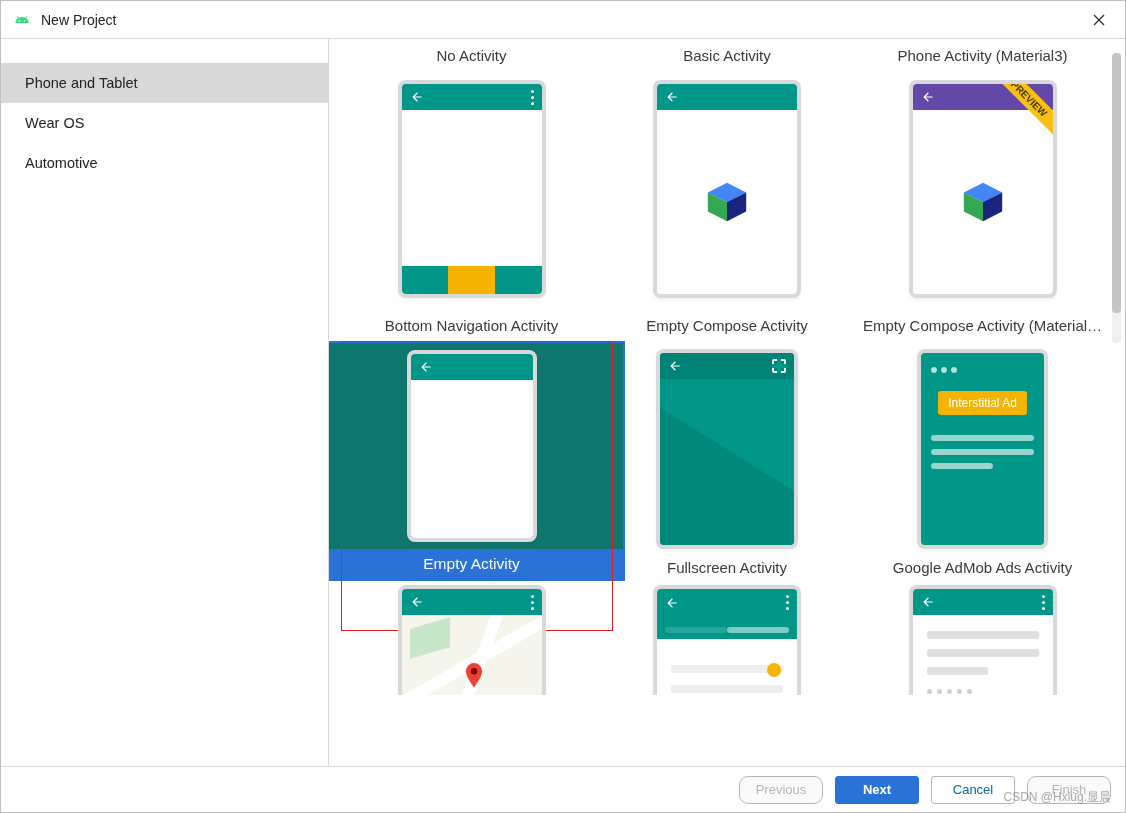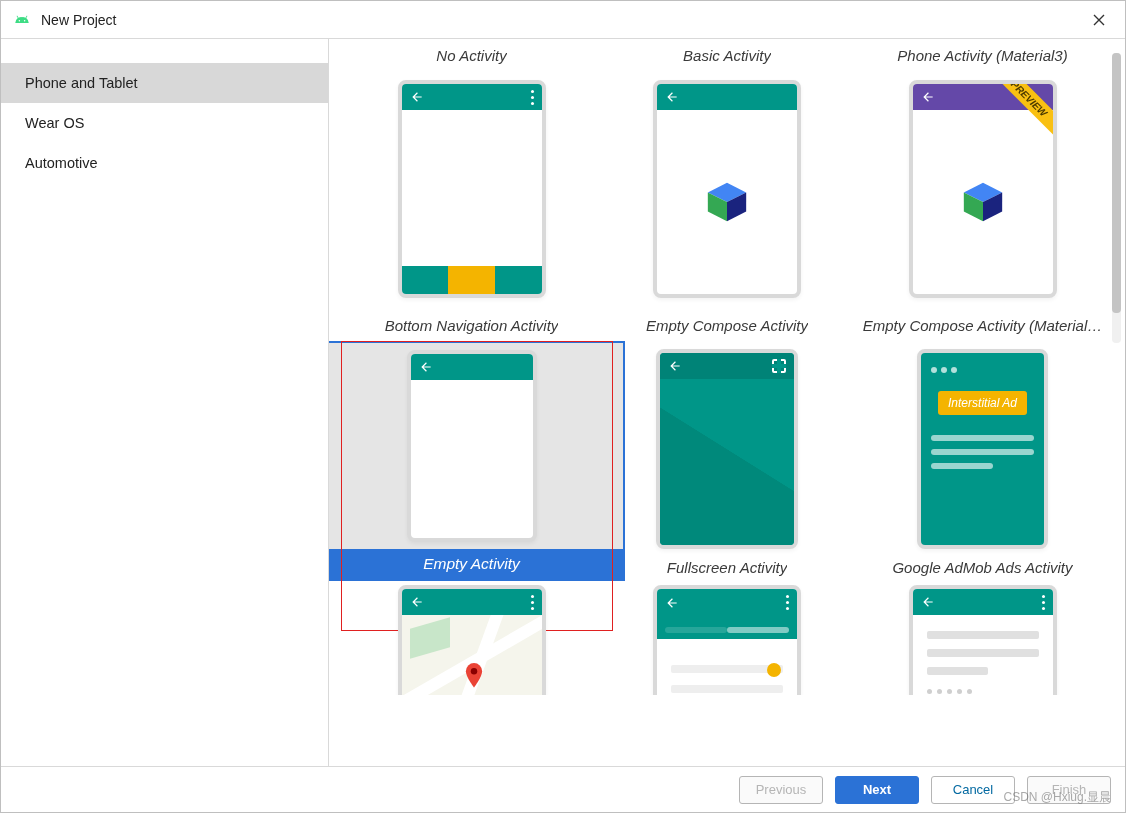--- a/index.html
+++ b/index.html
@@ -54,21 +54,20 @@
   .content {
     flex: 1;
     position: relative;
     overflow: hidden;
   }
   .grid {
     display: grid;
     grid-template-columns: repeat(3, 246px);
     justify-content: space-evenly;
     padding: 2px 10px 0 10px;
-    font-style: italic;
   }
   .cell {
     width: 246px;
     display: flex;
     flex-direction: column;
     align-items: center;
     padding: 4px 0 0 0;
   }
   .tlabel {
     font-size: 15px;
@@ -94,21 +93,21 @@
     top: 4px;
     left: -8px;
     width: 272px;
     height: 290px;
     border: 1.5px solid #e02020;
     pointer-events:none;
   }
   .selected-wrap {
     width: 307px;
     border: 2px solid #2b72d6;
-    background:#e5e5e5;
+    background:#0f766e;
   }
   .selected-wrap .frame-inner {
     height: 206px;
     display:flex; align-items:center; justify-content:center;
   }
   .selected-wrap .sel-label {
     background:#2b72d6;
     color:#fff;
     text-align:center;
     font-size: 15.5px;
@@ -206,21 +205,21 @@
     display:flex; align-items:center; justify-content:flex-end;
     padding: 0 14px; gap:12px; background:#fff;
   }
   .btn {
     min-width: 84px; height:28px;
     border:1px solid #b5b5b5; border-radius:3px;
     background:#fff; color:#0369a1;
     font-size:13px; display:flex; align-items:center; justify-content:center;
     padding: 0 14px;
   }
-  .btn.disabled { color:#b5b5b5; background:#fafafa;}
+  .btn.disabled { color:#b5b5b5; background:#fafafa;border-radius:9px;}
   .btn.primary { background:#2b72d6; border-color:#2b72d6; color:#fff; font-weight:600;}
   .watermark{
     position:absolute; right:14px; bottom:6px;
     font-size:12px; color:rgba(100,100,100,.55);
     pointer-events:none;
   }
 </style>
 </head>
 <body>
 

